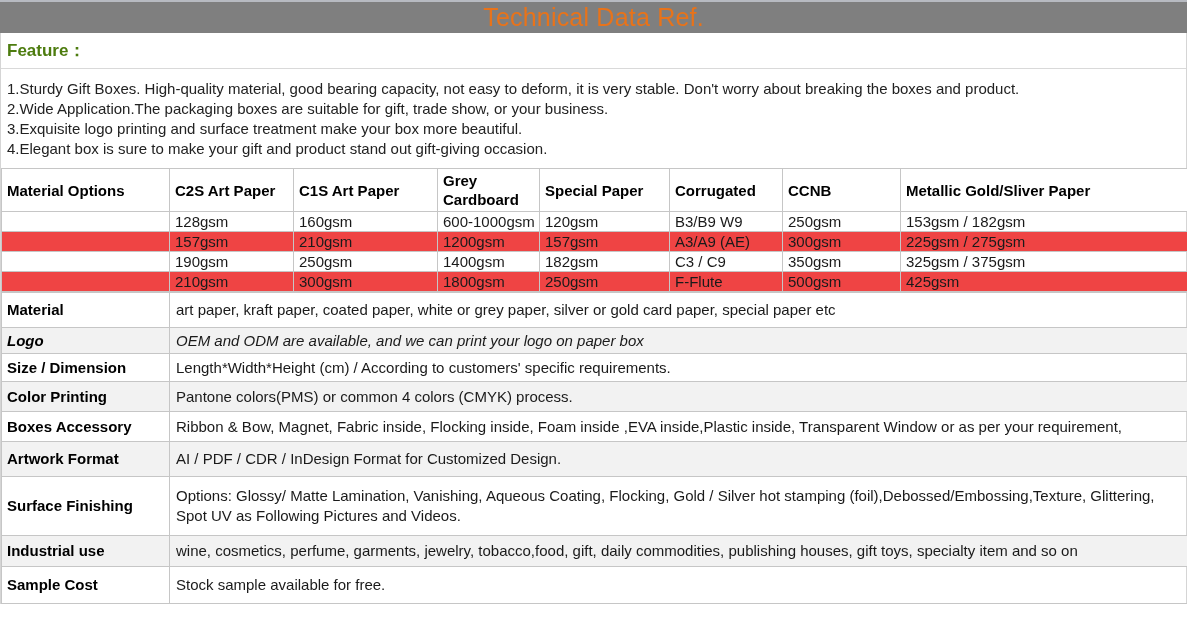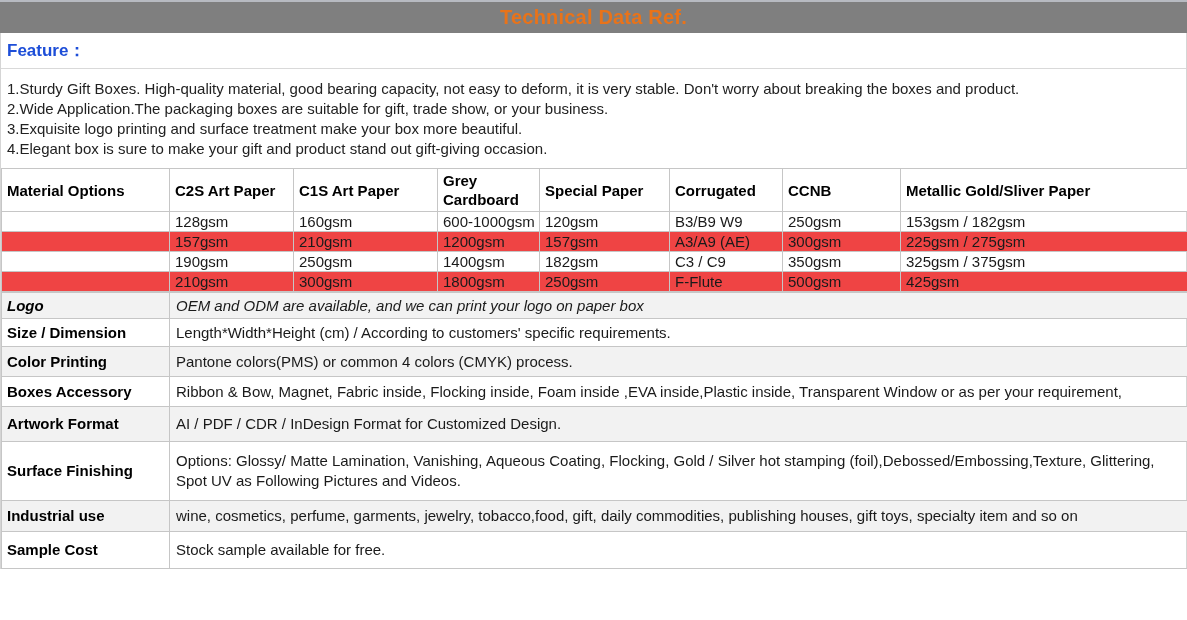--- a/index.html
+++ b/index.html
@@ -8,30 +8,30 @@
 
   .page { width: 1187px; height: 620px; background: #fff; overflow: hidden; }
 
   .title-bar {
     height: 33px;
     background: #7f7f7f;
     border-top: 2px solid #b7bac1;
     display: flex; align-items: center; justify-content: center;
   }
   .title-bar .title-text {
-    color: #e8731a; font-size: 20px; font-weight: bold; letter-spacing: .2px;
+    color: #e8731a; font-size: 25px; font-weight: normal; letter-spacing: .2px;
   }
 
   .content {
     border-left: 1px solid #d5d5d5;
     border-right: 1px solid #d5d5d5;
   }
 
   .feature-heading {
-    font-size: 17px; font-weight: bold; color: #1d4ed8;
+    font-size: 17px; font-weight: bold; color: #4d7c0f;
     padding: 6px 6px 6px 6px;
     border-bottom: 1px solid #d9d9d9;
   }
 
   .feature-list { padding: 10px 6px 9px 6px; }
   .feature-list .feature-item {
     font-size: 15px; line-height: 20px; color: #222; white-space: nowrap; overflow: hidden;
   }
 
   table { border-collapse: collapse; width: 1187px; table-layout: fixed; }
@@ -147,20 +147,24 @@
       </tr>
     </tbody>
       </table>
 
     <table class="details">
       <colgroup>
           <col style="width:168px">
           <col>
         </colgroup>
       <tbody>
+          <tr class="h35">
+        <th>Material</th>
+        <td>art paper, kraft paper, coated paper, white or grey paper, silver or gold card paper, special paper etc</td>
+      </tr>
       <tr class="h26 alt">
         <th>Logo</th>
         <td>OEM and ODM are available, and we can print your logo on paper box</td>
       </tr>
       <tr class="h28">
         <th>Size / Dimension</th>
         <td>Length*Width*Height (cm) / According to customers' specific requirements.</td>
       </tr>
       <tr class="h30 alt">
         <th>Color Printing</th>

